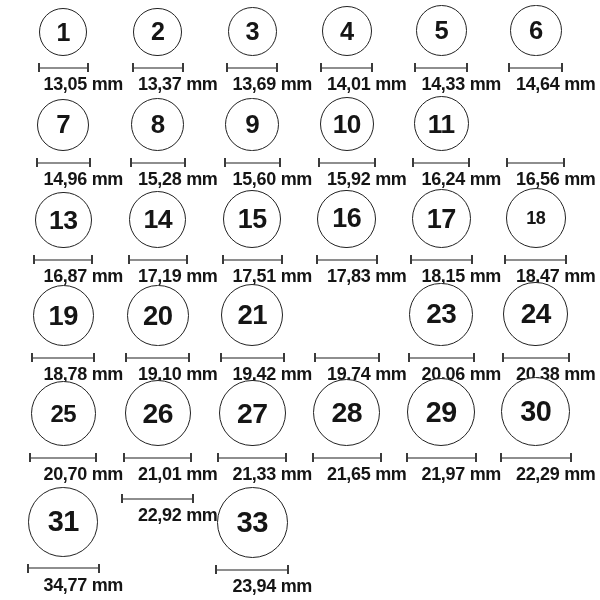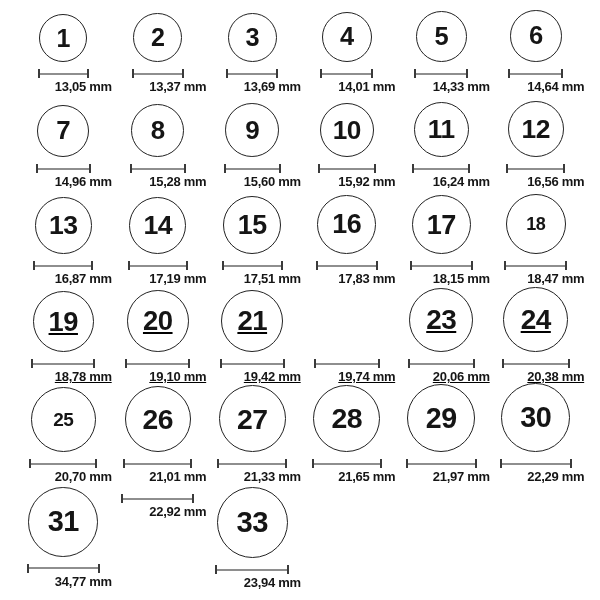--- a/index.html
+++ b/index.html
@@ -68,21 +68,21 @@
     top: 0;
     width: 2px;
     height: 9px;
     background: #3a3a3a;
   }
   .tick.tl { left: 0; }
   .tick.tr { right: 0; }
   .label {
     margin-top: 2px;
     font-weight: bold;
-    font-size: 13px;
+    font-size: 18px;
     letter-spacing: -0.3px;
     color: #151515;
     white-space: nowrap;
     line-height: 1.15;
     margin-left: 40px;
   }
 </style>
 </head>
 <body>
 
@@ -195,23 +195,20 @@
           <div class="circle" style="width:55.2px;height:55.2px">
             <span class="num" style="font-size:26.3px">11</span>
           </div>
           <div class="measure" style="width:58.2px">
             <span class="tick tl"></span>
             <span class="tick tr"></span>
           </div>
           <div class="label">16,24 mm</div>
         </div>
         <div class="cell">
-          <div class="circle" style="width:55.9px;height:55.9px">
-            <span class="num" style="font-size:26.4px">12</span>
-          </div>
           <div class="measure" style="width:58.9px">
             <span class="tick tl"></span>
             <span class="tick tr"></span>
           </div>
           <div class="label">16,56 mm</div>
         </div>
       </div>
       <div class="row" style="height: 97px;">
         <div class="cell">
           <div class="circle" style="width:56.6px;height:56.6px">
@@ -267,21 +264,21 @@
           <div class="circle" style="width:60.2px;height:60.2px">
             <span class="num" style="font-size:18px">18</span>
           </div>
           <div class="measure" style="width:63.2px">
             <span class="tick tl"></span>
             <span class="tick tr"></span>
           </div>
           <div class="label">18,47 mm</div>
         </div>
       </div>
-      <div class="row" style="height: 98px; text-decoration: underline;">
+      <div class="row" style="height: 98px;">
         <div class="cell">
           <div class="circle" style="width:61.0px;height:61.0px">
             <span class="num" style="font-size:27.3px">19</span>
           </div>
           <div class="measure" style="width:64px">
             <span class="tick tl"></span>
             <span class="tick tr"></span>
           </div>
           <div class="label">18,78 mm</div>
         </div>
@@ -329,21 +326,21 @@
           <div class="measure" style="width:67.6px">
             <span class="tick tl"></span>
             <span class="tick tr"></span>
           </div>
           <div class="label">20,38 mm</div>
         </div>
       </div>
       <div class="row" style="height: 100px;">
         <div class="cell">
           <div class="circle" style="width:65.3px;height:65.3px">
-            <span class="num" style="font-size:19px">25</span>
+            <span class="num" style="font-size:24px">25</span>
           </div>
           <div class="measure" style="width:68.3px">
             <span class="tick tl"></span>
             <span class="tick tr"></span>
           </div>
           <div class="label">20,70 mm</div>
         </div>
         <div class="cell">
           <div class="circle" style="width:66.0px;height:66.0px">
             <span class="num" style="font-size:28.3px">26</span>

